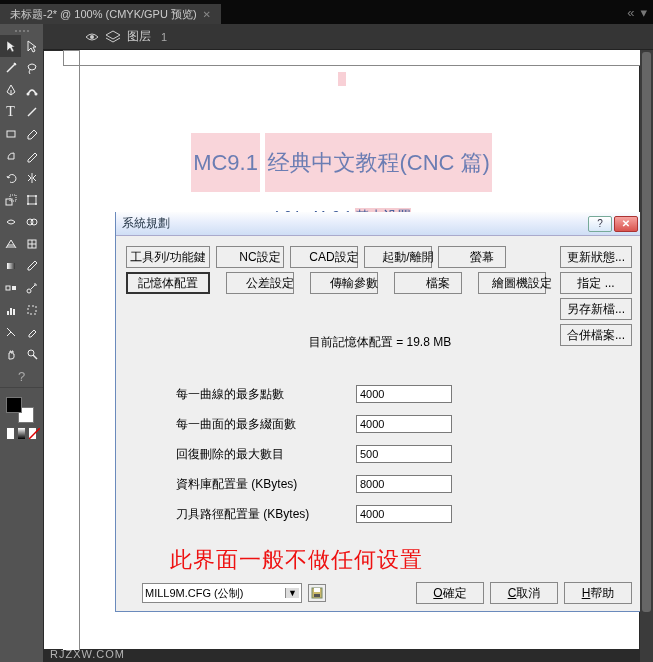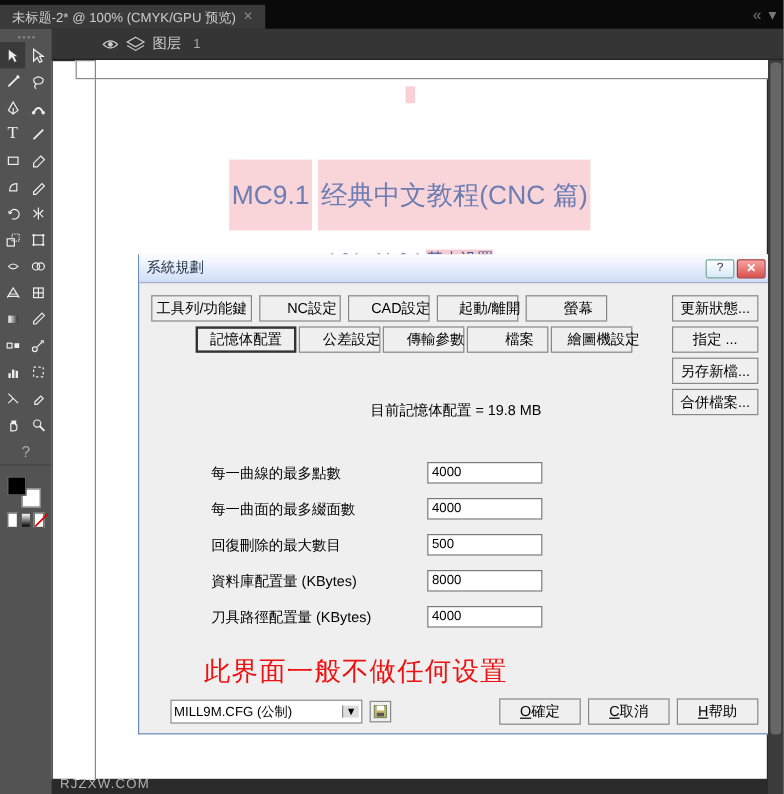--- a/index.html
+++ b/index.html
@@ -44,21 +44,21 @@
 
 .dialog { position: absolute; left: 115px; top: 212px; width: 528px; height: 400px; background: #efefef; border: 1px solid #6a8abc; border-top: none; font-family: SimSun, Tahoma, sans-serif; }
 .dlg-title { height: 24px; background: linear-gradient(#fdfdfe,#e7eefc 45%,#cfdef5); display: flex; align-items: center; padding: 0 4px; border-bottom: 1px solid #aac; }
 .dlg-title-text { color: #234; font-size: 12px; flex: 1; padding-left: 2px; }
 .dlg-btns { display: flex; gap: 2px; }
 .dlg-btn { width: 24px; height: 16px; border: 1px solid #7a9; background: linear-gradient(#fff,#d9e8f8); font-size: 10px; display: flex; align-items: center; justify-content: center; color: #334; border-radius: 2px; }
 .dlg-btn.close { background: linear-gradient(#f6a3a0,#d9534f); border-color: #a33; color: #fff; font-weight: bold; }
 
 .dlg-body { padding: 10px 8px 6px 10px; height: 374px; position: relative; }
 .btn-row1 { display: flex; gap: 6px; margin-bottom: 4px; }
-.btn-row2 { display: flex; gap: 2px; margin-left: 37px; }
+.btn-row2 { display: flex; gap: 16px; }
 .tab-btn { height: 22px; background: #efefef; border: 1px solid #888; font-size: 12px; padding: 0 4px; display: flex; align-items: center; justify-content: center; white-space: nowrap; }
 .tab-btn.w1 { width: 84px; }
 .tab-btn.w2 { width: 68px; padding-left: 24px; }
 .tab-btn.active { border: 2px solid #333; font-weight: normal; }
 
 .right-btns { position: absolute; right: 10px; top: 10px; display: flex; flex-direction: column; gap: 4px; }
 .right-btn { width: 72px; height: 22px; background: #efefef; border: 1px solid #888; font-size: 12px; display: flex; align-items: center; justify-content: center; }
 
 .mem-label { text-align: center; font-size: 12px; margin-top: 40px; color: #000; }
 

